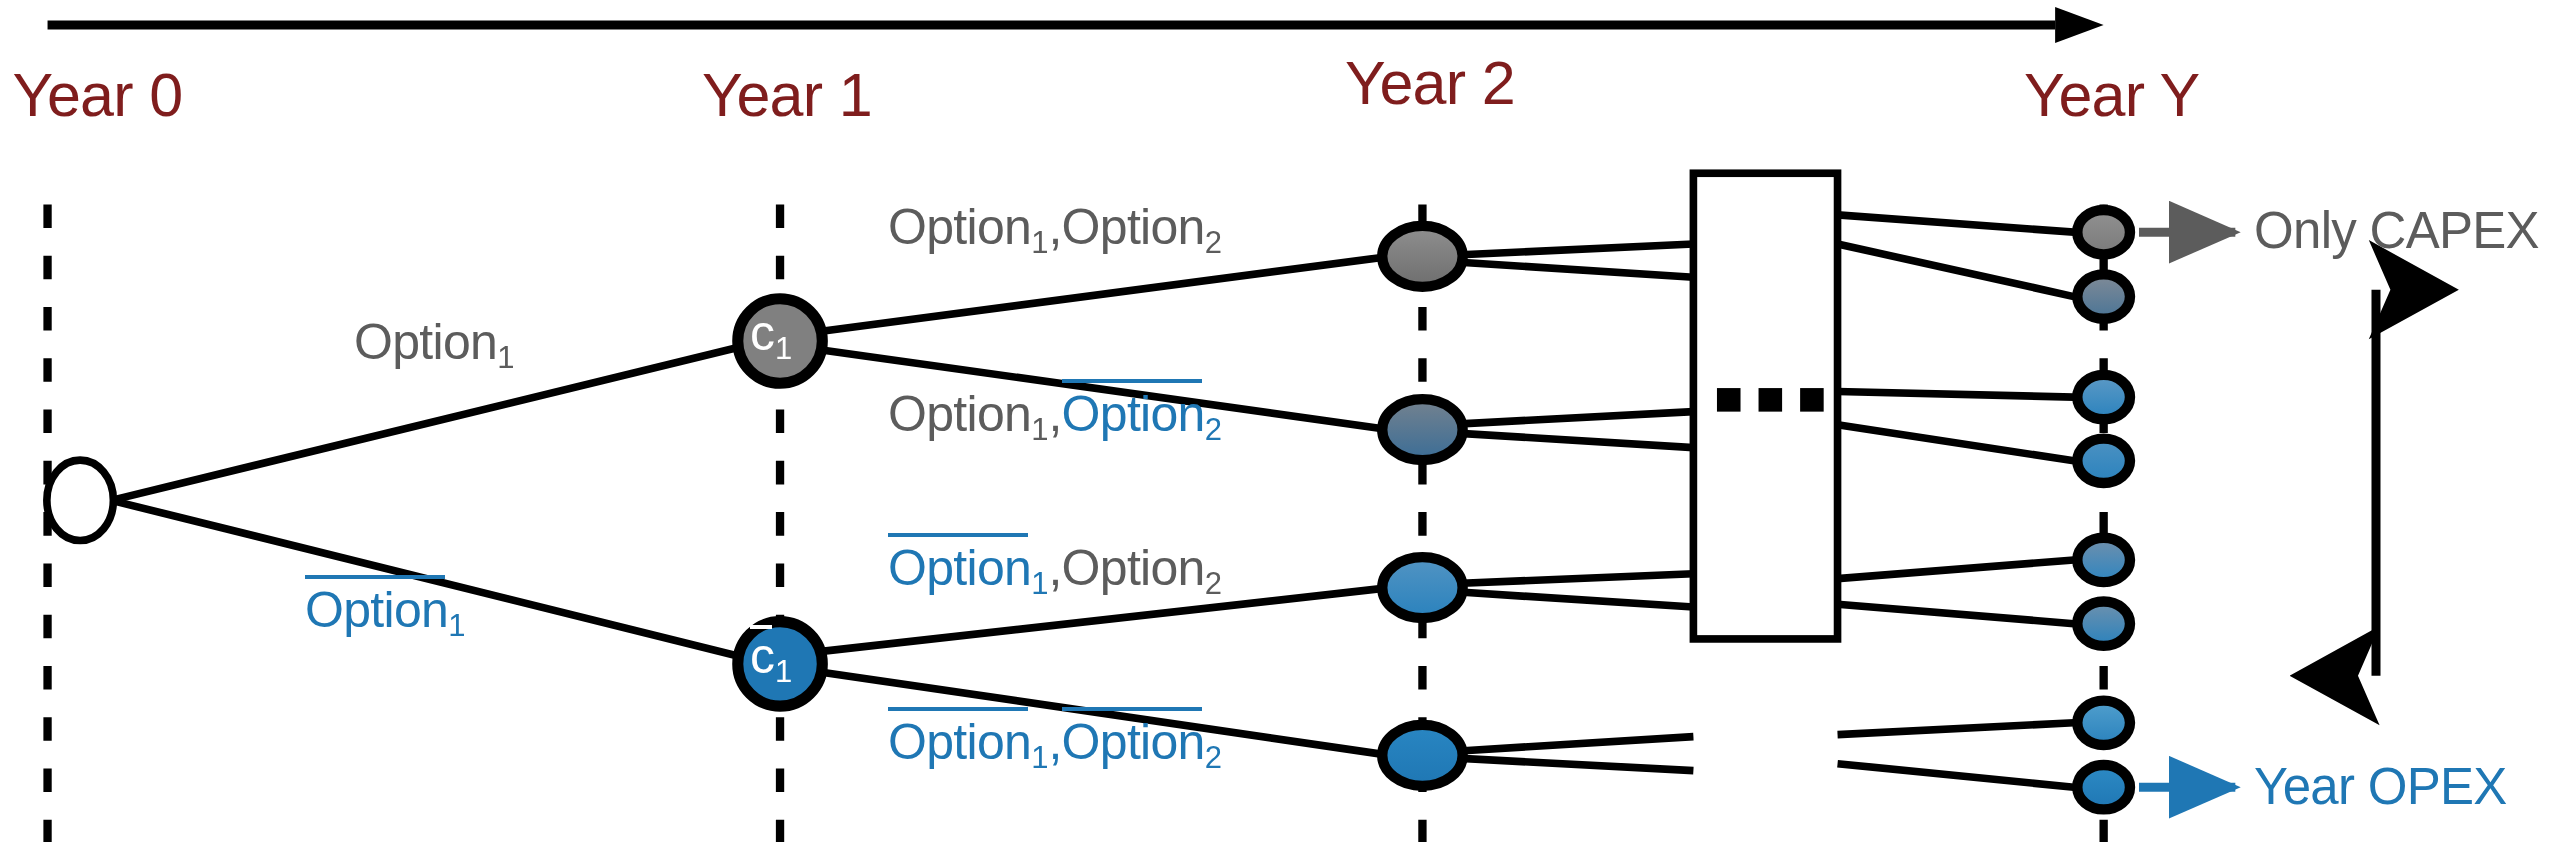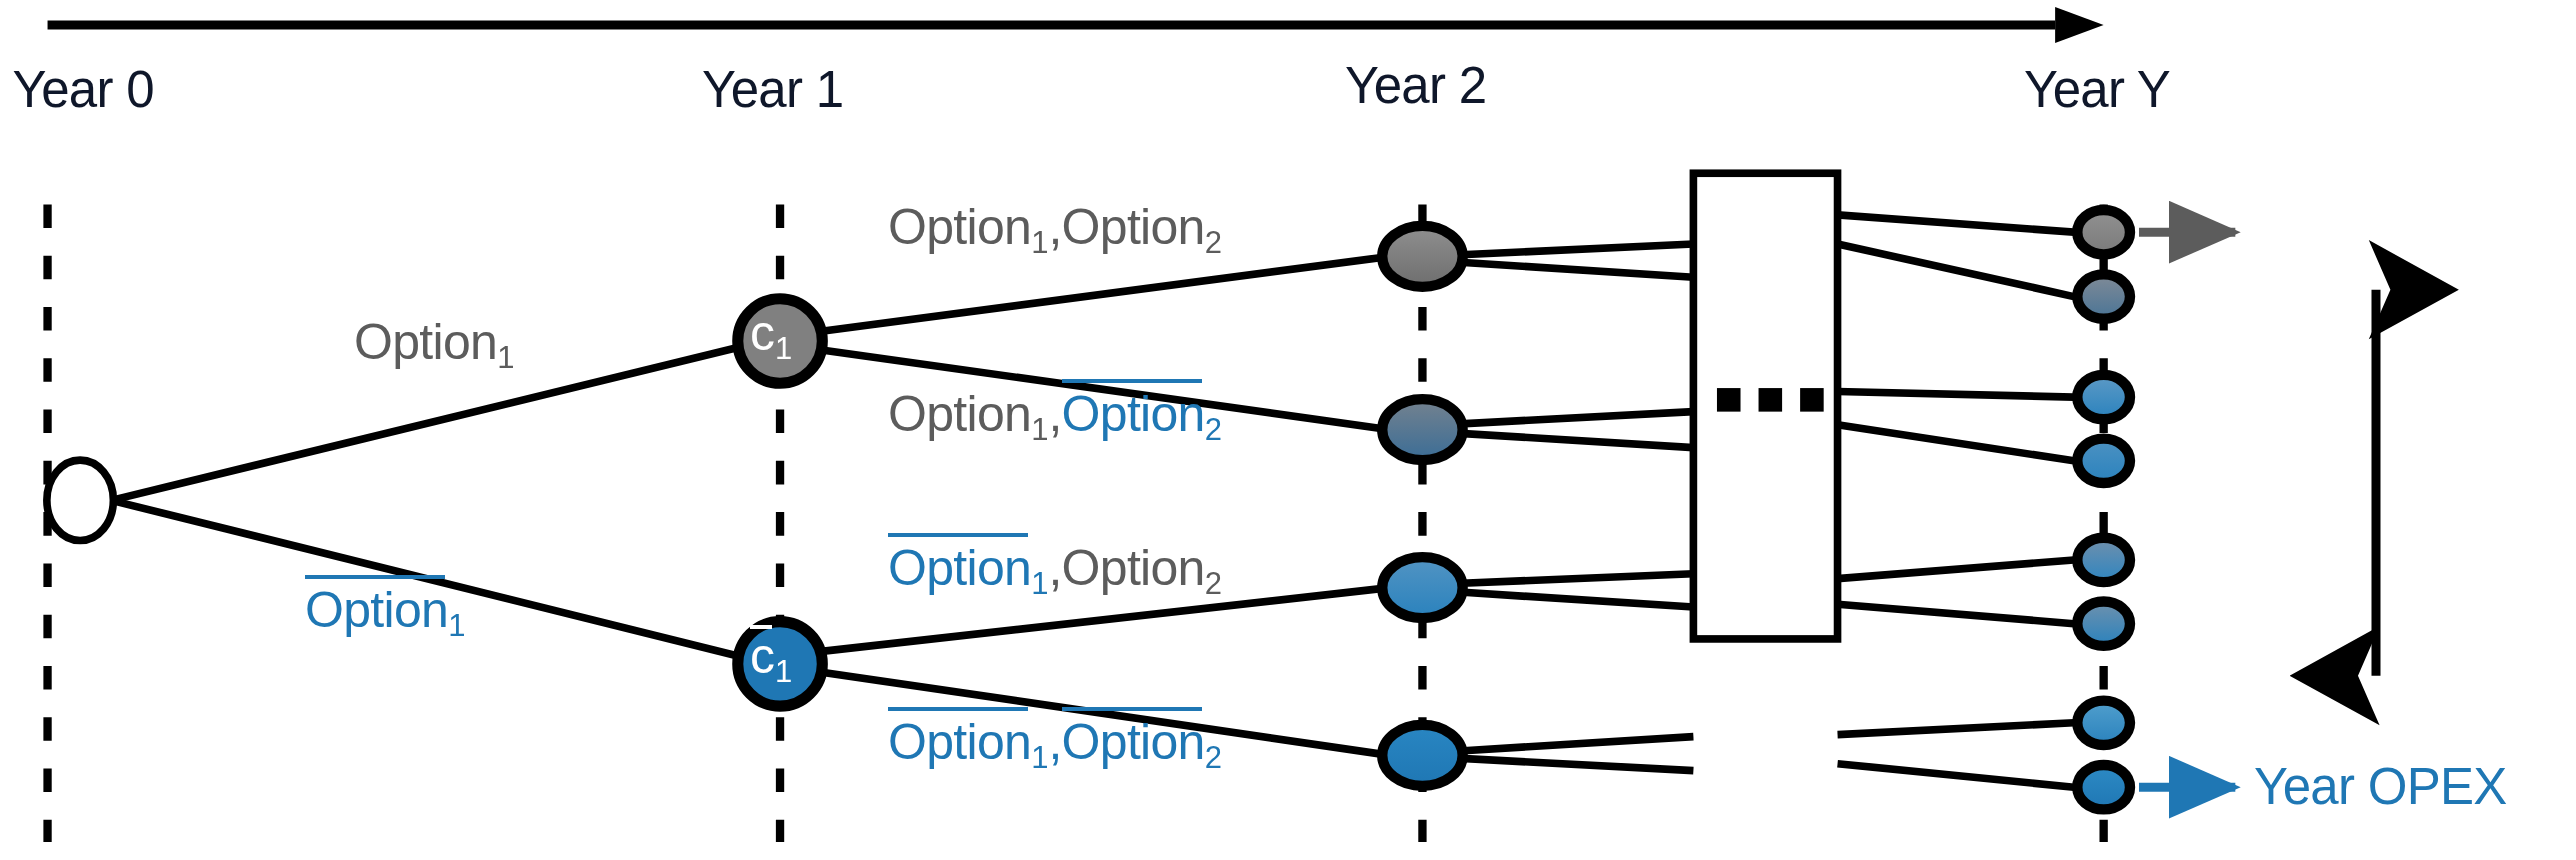--- a/index.html
+++ b/index.html
@@ -1,20 +1,20 @@
 <!DOCTYPE html>
 <html style="font-size:11px"><head>
 <meta charset="utf-8">
 <style>
   html,body{margin:0;padding:0;background:#ffffff;}
   body{font-family:"Liberation Sans", sans-serif;}
   #stage{position:relative;width:2576px;height:860px;background:#fff;overflow:hidden;}
   #stage svg{position:absolute;left:0;top:0;width:2576px;height:860px;}
   .lbl{position:absolute;white-space:nowrap;font-family:"Liberation Sans", sans-serif;}
-  .year-label{font-size:51px;color:#0f172a;letter-spacing:-0.7px;}
+  .year-label{font-size:61px;color:#7f1d1d;letter-spacing:-0.7px;}
   .edge-label{font-size:50px;letter-spacing:-0.7px;}
   .gray{color:#5c5c5c;}
   .blue{color:#1f77b4;text-align:right;}
   .ov{position:relative;display:inline-block;}
   .ov::before{content:"";position:absolute;left:0;right:2.8px;top:-0.13em;height:4.9px;background:currentColor;}
   .sub{font-size:0.62em;vertical-align:-0.30em;letter-spacing:0;}
   .endlabel{font-size:51px;letter-spacing:-0.7px;}
 </style>
 </head>
 <body>
@@ -163,21 +163,21 @@
     <ellipse cx="3035" cy="1136" rx="38" ry="32" fill="url(#g-yY-8)" stroke="#000" stroke-width="15"></ellipse>
 
     <line x1="3086" y1="335" x2="3225" y2="335" stroke="#5c5c5c" stroke-width="13" marker-end="url(#arrowGray)"></line>
     <line x1="3086" y1="1136" x2="3225" y2="1136" stroke="#1f77b4" stroke-width="13" marker-end="url(#arrowBlue)"></line>
 
     <line x1="3428" y1="418" x2="3428" y2="975" stroke="#000" stroke-width="13" marker-start="url(#arrowUpBlack)" marker-end="url(#arrowDownBlack)"></line>
   </svg>
 
   <div class="lbl year-label" style="left:12.5px;top:60px;">Year 0</div>
   <div class="lbl year-label" style="left:702px;top:60px;">Year 1</div>
-  <div class="lbl year-label" style="left:1345px;top:56px;">Year 2</div>
+  <div class="lbl year-label" style="left:1345px;top:48px;">Year 2</div>
   <div class="lbl year-label" style="left:2024px;top:60px;text-align:right;">Year Y</div>
 
   <div class="lbl" style="left:750px;top:308px;width:83px;text-align:left;color:#fff;font-size:50px;line-height:1;">
     <span>c</span><span class="sub">1</span>
   </div>
   <div class="lbl" style="left:750px;top:631px;width:90px;text-align:left;color:#fff;font-size:50px;line-height:1;">
     <span class="ov">c</span><span class="sub">1</span>
   </div>
 
   <div class="lbl edge-label" style="left:354px;top:313px;">
@@ -197,16 +197,17 @@
   </div>
 
   <div class="lbl edge-label" style="left:888px;top:539px;">
     <span class="blue"><span class="ov">Option</span><span class="sub">1</span></span><span class="gray">,</span><span class="gray"><span>Option</span><span class="sub">2</span></span>
   </div>
 
   <div class="lbl edge-label" style="left:888px;top:713px;">
     <span class="blue"><span class="ov">Option</span><span class="sub">1</span></span><span class="blue">,</span><span class="blue"><span class="ov">Option</span><span class="sub">2</span></span>
   </div>
 
+  <div class="lbl endlabel gray" style="left:2254px;top:201px;">Only CAPEX</div>
   <div class="lbl endlabel blue" style="left:2254px;top:757px;">Year OPEX</div>
 
 </div>
 
 
 </body></html>

